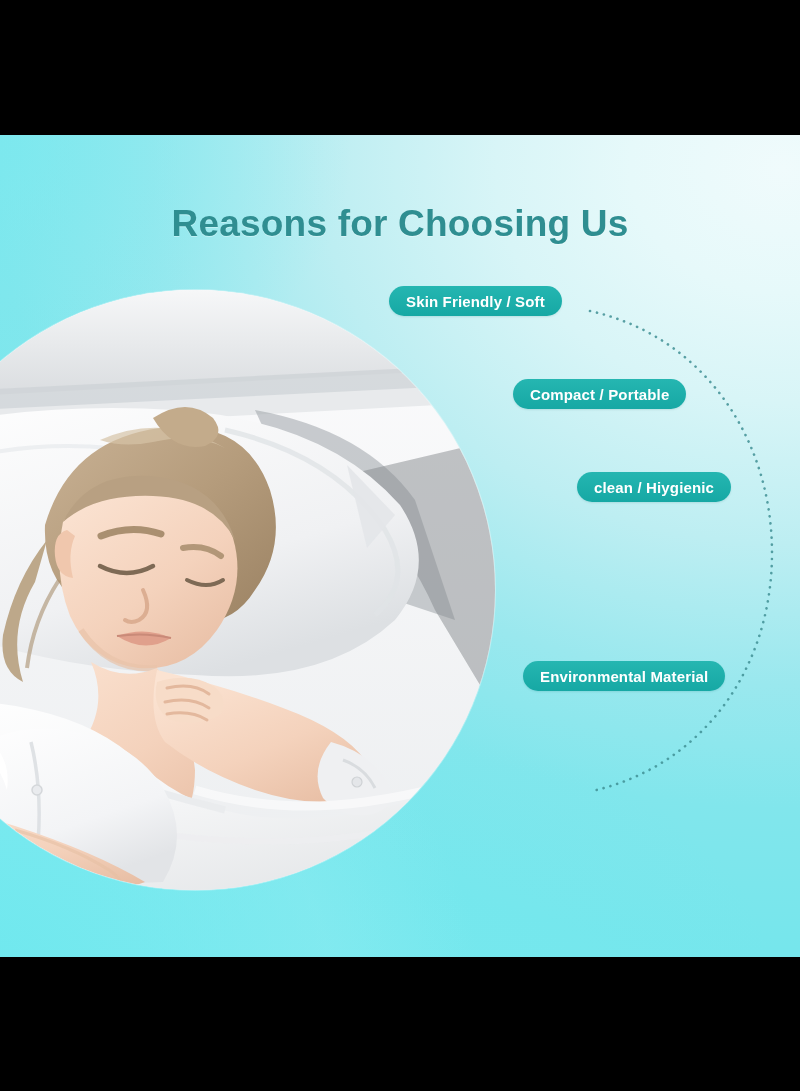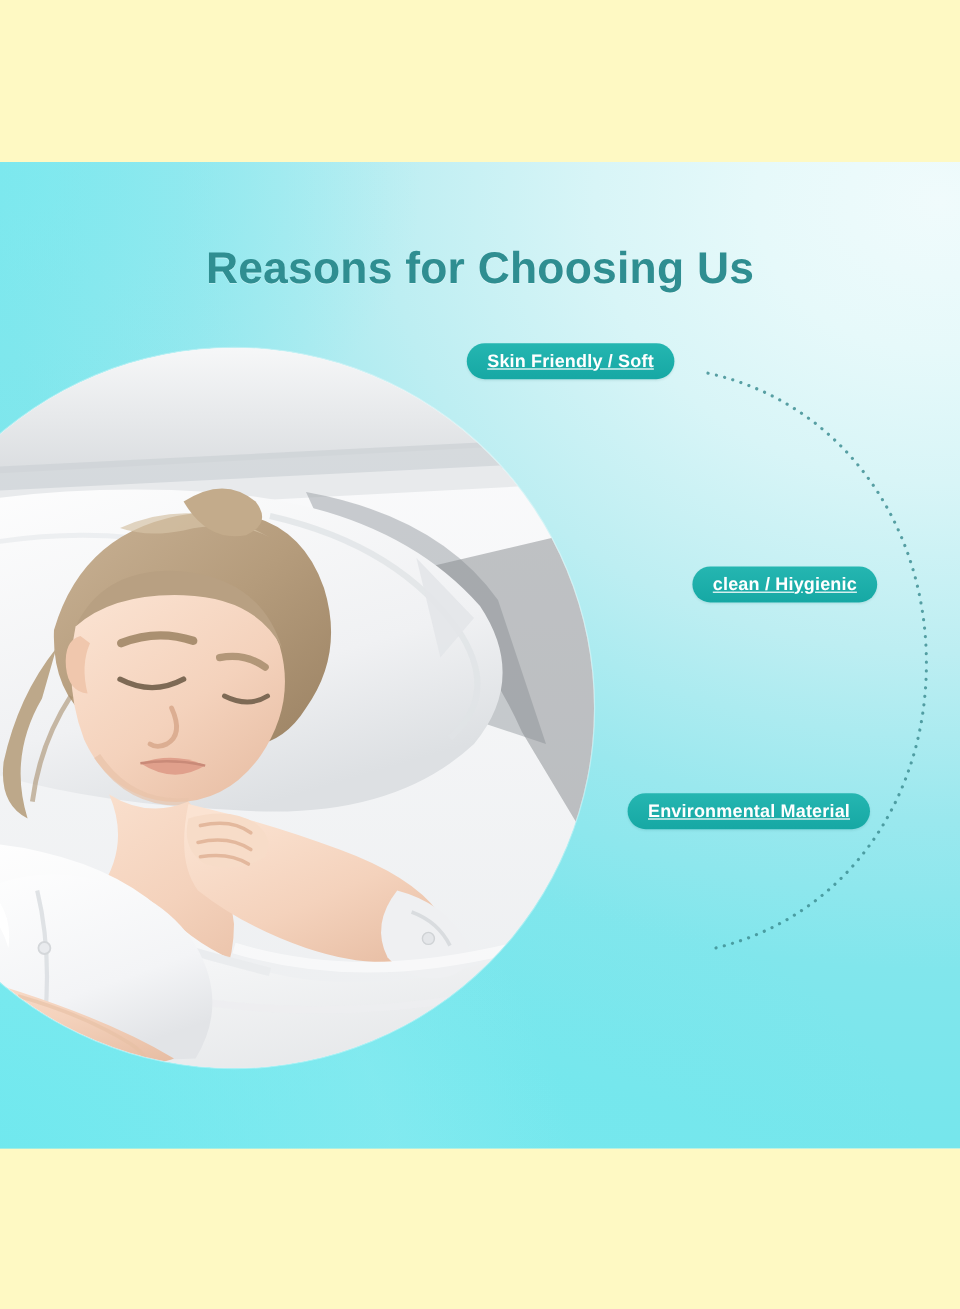--- a/index.html
+++ b/index.html
@@ -5,21 +5,21 @@
   html,body{margin:0;padding:0;background:#ffffff;}
   body{
     font-family:"Liberation Sans","DejaVu Sans",sans-serif;
     -webkit-font-smoothing:antialiased;
   }
   #stage{
     position:relative;
     width:800px;
     height:1091px;
     overflow:hidden;
-    background:#fef9c3;
+    background:#000000;
   }
 
   
   #band{
     position:absolute;
     left:0;
     top:135px;
     width:800px;
     height:822px;
     overflow:hidden;
@@ -88,21 +88,20 @@
     padding:0 17px;
     border-radius:16px;
     background:#21b2ae;
     background:linear-gradient(180deg,#25b6b1 0%,#16a8a4 100%);
     color:#ffffff;
     font-size:15px;
     font-weight:700;
     letter-spacing:.15px;
     white-space:nowrap;
     box-shadow:0 1px 2px rgba(0,80,80,.12);
-    text-decoration:underline;
   }
 
   .p1{left:389px; top:286px;}
   .p2{left:513px; top:379px;}
   .p3{left:577px; top:472px;}
   .p4{left:573px; top:566px;}
   .p5{left:523px; top:661px;}
   .p6{left:368px; top:862px;}
 </style>
 </head>
@@ -233,20 +232,23 @@
     </svg>
   </div>
 
   <svg id="arc" viewBox="0 0 800 822">
     <path d="M590 176 C 700 200, 772 300, 772 418 C 772 536, 700 632, 592 656" fill="none" stroke="#3f8f94" stroke-width="2.6" stroke-linecap="round" stroke-dasharray="0.1 7" opacity=".85"></path>
   </svg>
 
   <div class="pill p1">
     <span>Skin Friendly / Soft</span>
   </div>
+  <div class="pill p2">
+    <span>Compact / Portable</span>
+  </div>
   <div class="pill p3">
     <span>clean / Hiygienic</span>
   </div>
   <div class="pill p5">
     <span>Environmental Material</span>
   </div>
 
 </div>
 
 </body></html>

